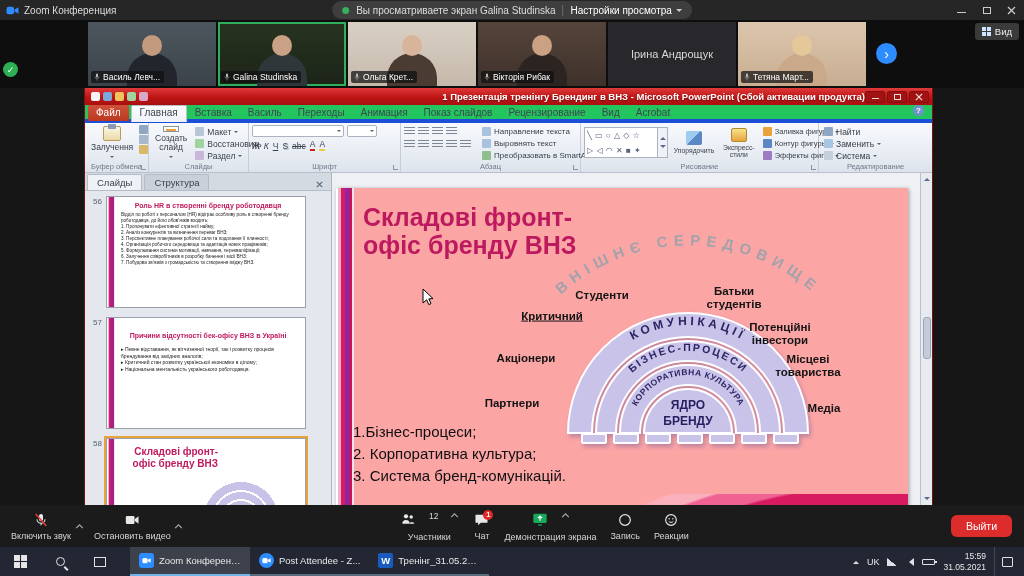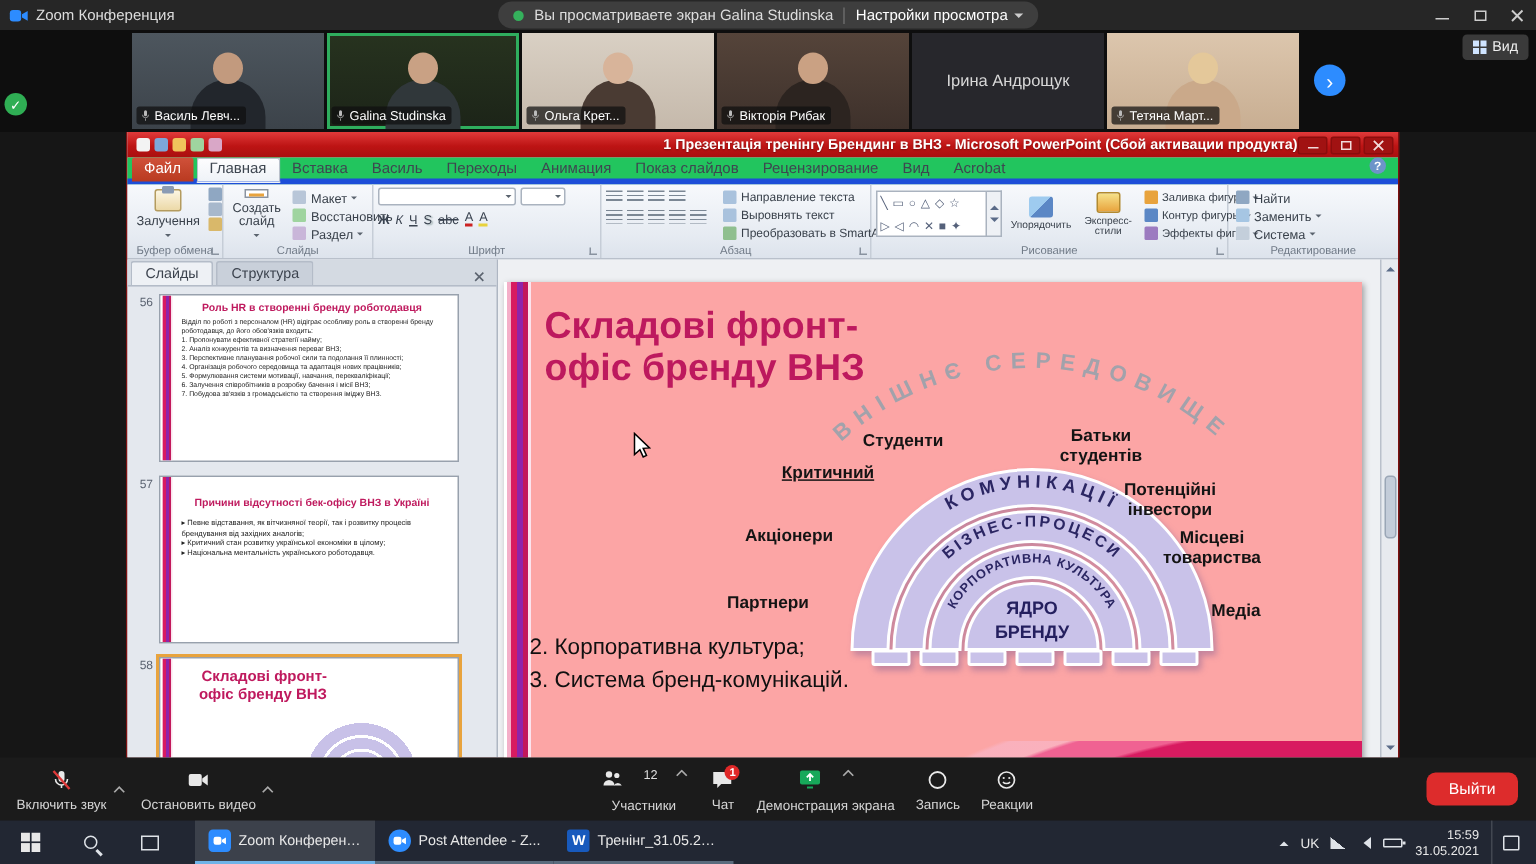--- a/index.html
+++ b/index.html
@@ -561,20 +561,21 @@
           <div class="lab" style="left:266px;top:107px">Студенти</div>
           <div class="lab" style="left:398px;top:110px;width:64px">Батьки студентів</div>
           <div class="lab u" style="left:216px;top:128px">Критичний</div>
           <div class="lab" style="left:444px;top:146px;width:78px">Потенційні інвестори</div>
           <div class="lab" style="left:190px;top:170px">Акціонери</div>
           <div class="lab" style="left:472px;top:178px;width:82px">Місцеві товариства</div>
           <div class="lab" style="left:176px;top:215px">Партнери</div>
           <div class="lab" style="left:488px;top:220px">Медіа</div>
 
           <div class="s-list">
+            <div>1.Бізнес-процеси;</div>
             <div>2. Корпоративна культура;</div>
             <div>3. Система бренд-комунікацій.</div>
           </div>
 
           <svg class="cursor" viewBox="0 0 12 18">
             <path d="M1 1 L1 15 L4.6 11.8 L6.8 16.6 L9 15.6 L6.8 10.9 L11 10.6 Z" fill="#fff" stroke="#000" stroke-width="1"></path>
           </svg>
         </div>
       </div>
 

